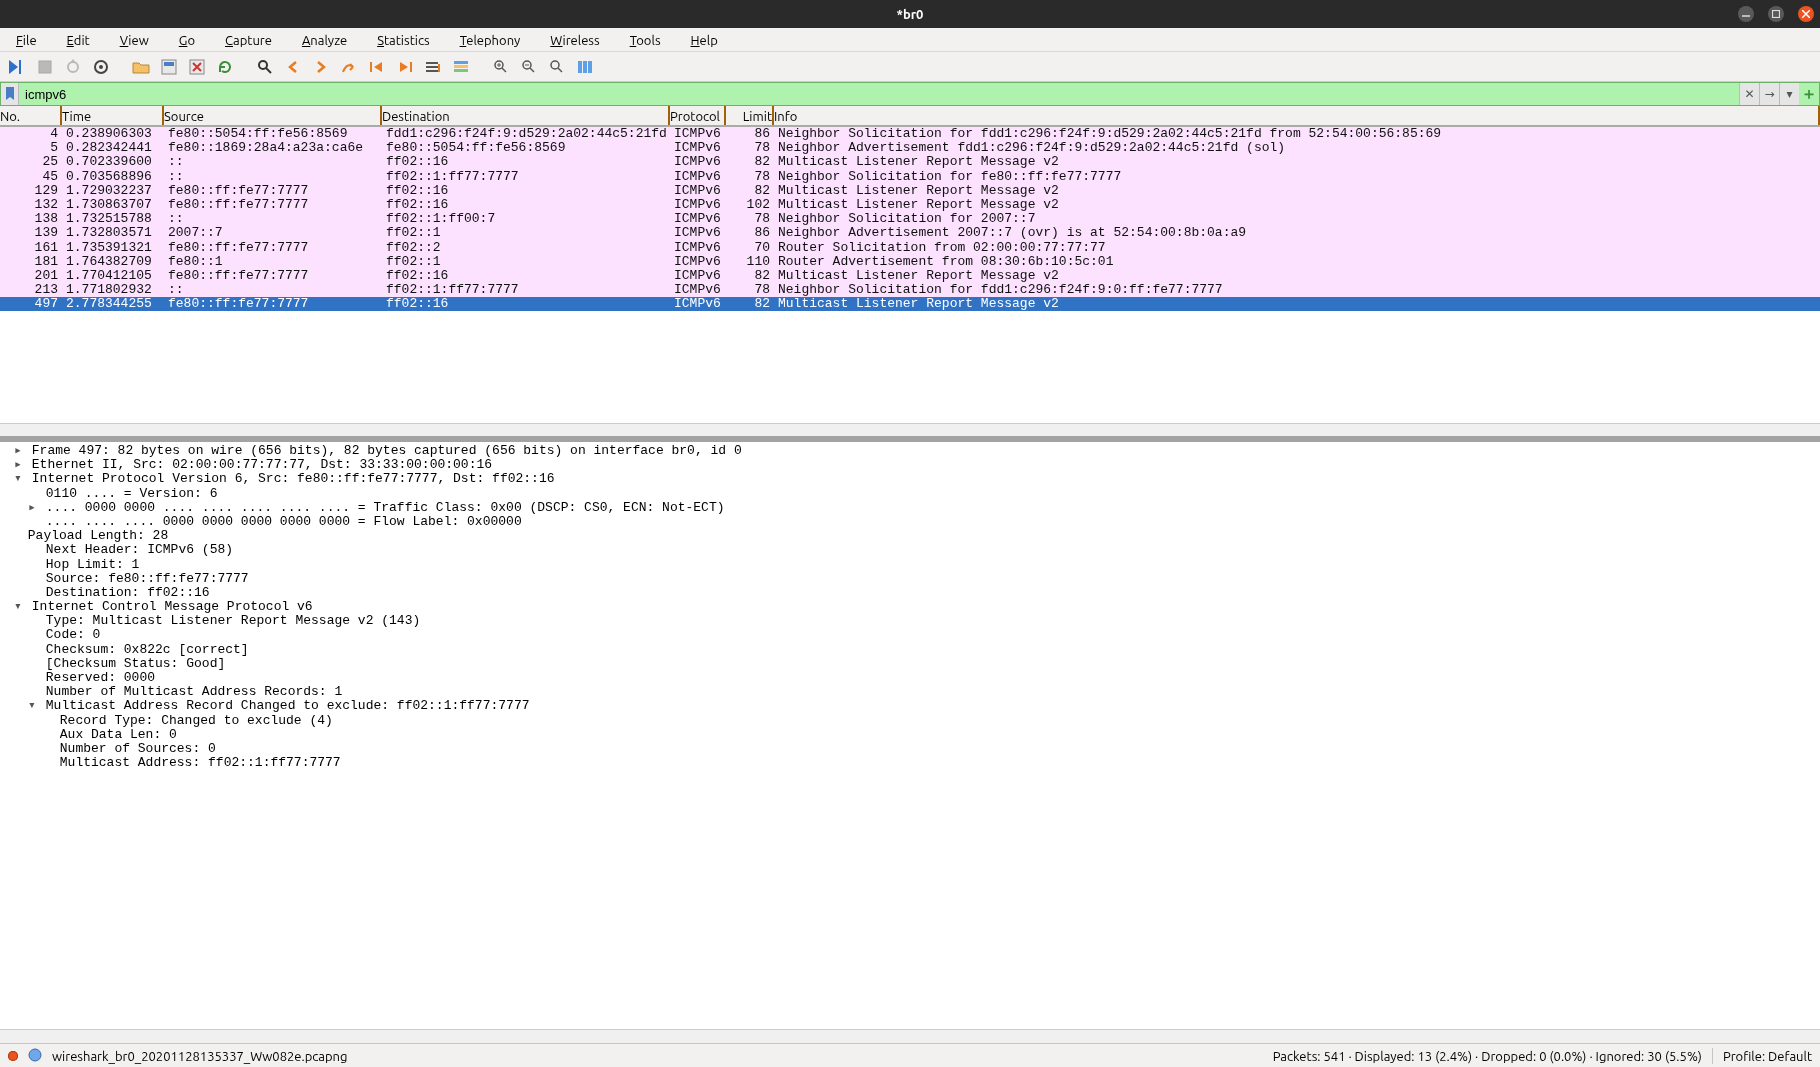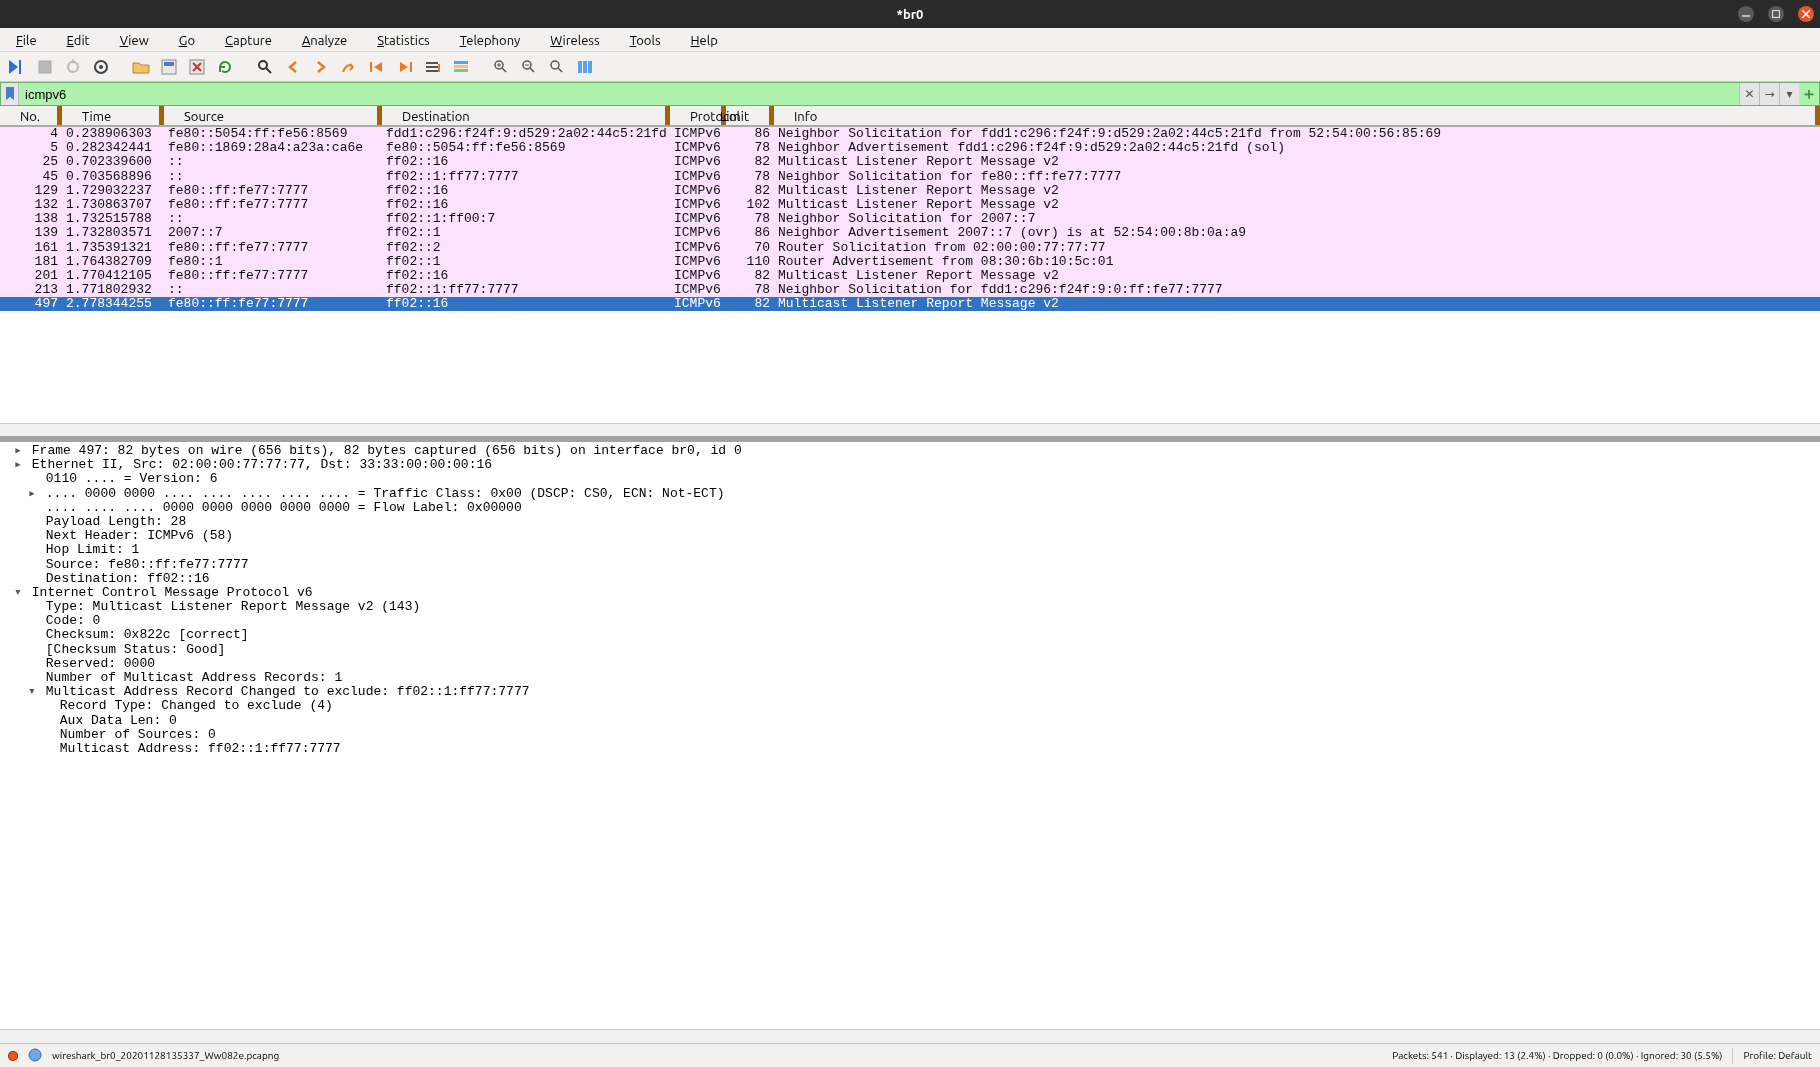--- a/index.html
+++ b/index.html
@@ -28,21 +28,21 @@
 
   
   .filterbar { height: 24px; display: flex; align-items: stretch; background: #aef2ad; border: 1px solid #6bb16a; }
   .filterbar .bm { width: 18px; display: flex; align-items: center; justify-content: center; background: #e5e5e5; border-right: 1px solid #bbb; }
   .filterbar input { flex: 1; border: none; background: transparent; padding: 0 6px; font-size: 13px; outline: none; }
   .filterbar .fbtn { width: 20px; display: flex; align-items: center; justify-content: center; background: #e5e5e5; border-left: 1px solid #bbb; cursor: pointer; font-size: 12px; color: #555;}
   .filterbar .plus { background: transparent; border: none; color: #3a8f38; font-weight: bold; font-size: 16px; }
 
   
   .pkthdr { height: 20px; display: flex; background: #f2f1f0; border-bottom: 1px solid #aaa; font-size: 13px; }
-  .pkthdr > div { border-right: 5px solid #a16207; display: flex; align-items: center; padding: 0 20px; cursor: pointer; }
+  .pkthdr > div { border-right: 2px solid #a16207; display: flex; align-items: center; padding: 0 0; cursor: pointer; }
   .col-no  { width: 62px; text-align: right; justify-content: flex-start; }
   .col-time{ width: 102px; }
   .col-src { width: 218px; }
   .col-dst { width: 288px; }
   .col-prot{ width: 56px; }
   .col-len { width: 48px; text-align: right; justify-content: flex-end; }
   .col-info{ flex: 1; }
 
   .pktlist { flex: 1; overflow: auto; background: #fff; }
   .pktrow { display: flex; height: 14.2px; line-height: 14.2px; white-space: pre; }
@@ -59,21 +59,21 @@
 
   
   .details { flex: 1; background: #fff; overflow: auto; border-top: 6px solid #a3a3a3; padding: 2px 0; }
   .dline { white-space: pre; height: 14.2px; line-height: 14.2px; }
   .tog { display: inline-block; width: 12px; text-align: center; color: #555; cursor: pointer; }
 
   .hexscroll { height: 14px; overflow-x: scroll; background:#f0f0f0; border-top:1px solid #ccc; }
   .hexscroll > div { width: 200%; height: 1px;}
 
   
-  .statusbar { height: 24px; display: flex; align-items: center; background: #f2f1f0; border-top: 1px solid #c5c5c5; padding: 0 8px; gap: 10px; font-size: 10px; }
+  .statusbar { height: 24px; display: flex; align-items: center; background: #f2f1f0; border-top: 1px solid #c5c5c5; padding: 0 8px; gap: 10px; font-size: 13px; }
   .statusbar .dot { width: 10px; height: 10px; border-radius: 50%; background: #e95420; box-shadow: 0 0 0 1px #b03a0c inset; }
   .statusbar .sep { border-left: 1px solid #c5c5c5; height: 16px; }
   .statusbar .right { margin-left: auto; display: flex; align-items: center; gap: 10px; }
 </style>
 </head>
 <body>
 
 <div class="titlebar">
   <span class="title">*br0</span>
   <div class="winctl">
@@ -281,24 +281,25 @@
       </div>
   </div>
   <div class="scrollhint">
       <div></div>
     </div>
 </div>
 
 <div class="details mono" id="details">
     <div class="dline" style="padding-left: 12px;"><span class="tog">▸</span> Frame 497: 82 bytes on wire (656 bits), 82 bytes captured (656 bits) on interface br0, id 0</div>
     <div class="dline" style="padding-left: 12px;"><span class="tog">▸</span> Ethernet II, Src: 02:00:00:77:77:77, Dst: 33:33:00:00:00:16</div>
+    <div class="dline" style="padding-left: 12px;"><span class="tog">▾</span> Internet Protocol Version 6, Src: fe80::ff:fe77:7777, Dst: ff02::16</div>
     <div class="dline" style="padding-left: 26px;"><span class="tog"> </span> 0110 .... = Version: 6</div>
     <div class="dline" style="padding-left: 26px;"><span class="tog">▸</span> .... 0000 0000 .... .... .... .... .... = Traffic Class: 0x00 (DSCP: CS0, ECN: Not-ECT)</div>
     <div class="dline" style="padding-left: 26px;"><span class="tog"> </span> .... .... .... 0000 0000 0000 0000 0000 = Flow Label: 0x00000</div>
-    <div class="dline" style="padding-left: 26px;"><span class="tog"> </span> Payload Length: 28</div>
+    <div class="dline" style="padding-left: 8px;"><span class="tog"> </span> Payload Length: 28</div>
     <div class="dline" style="padding-left: 26px;"><span class="tog"> </span> Next Header: ICMPv6 (58)</div>
     <div class="dline" style="padding-left: 26px;"><span class="tog"> </span> Hop Limit: 1</div>
     <div class="dline" style="padding-left: 26px;"><span class="tog"> </span> Source: fe80::ff:fe77:7777</div>
     <div class="dline" style="padding-left: 26px;"><span class="tog"> </span> Destination: ff02::16</div>
     <div class="dline" style="padding-left: 12px;"><span class="tog">▾</span> Internet Control Message Protocol v6</div>
     <div class="dline" style="padding-left: 26px;"><span class="tog"> </span> Type: Multicast Listener Report Message v2 (143)</div>
     <div class="dline" style="padding-left: 26px;"><span class="tog"> </span> Code: 0</div>
     <div class="dline" style="padding-left: 26px;"><span class="tog"> </span> Checksum: 0x822c [correct]</div>
     <div class="dline" style="padding-left: 26px;"><span class="tog"> </span> [Checksum Status: Good]</div>
     <div class="dline" style="padding-left: 26px;"><span class="tog"> </span> Reserved: 0000</div>

